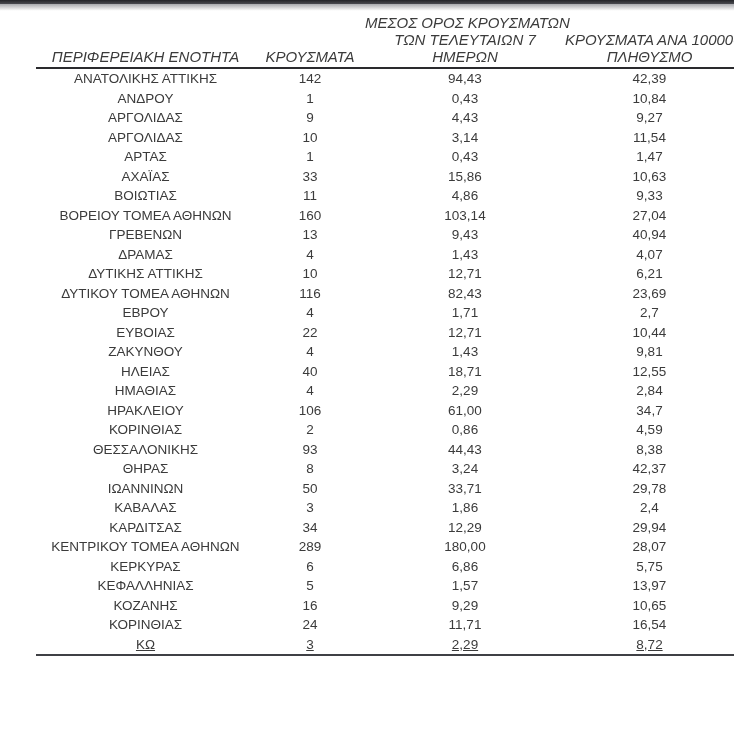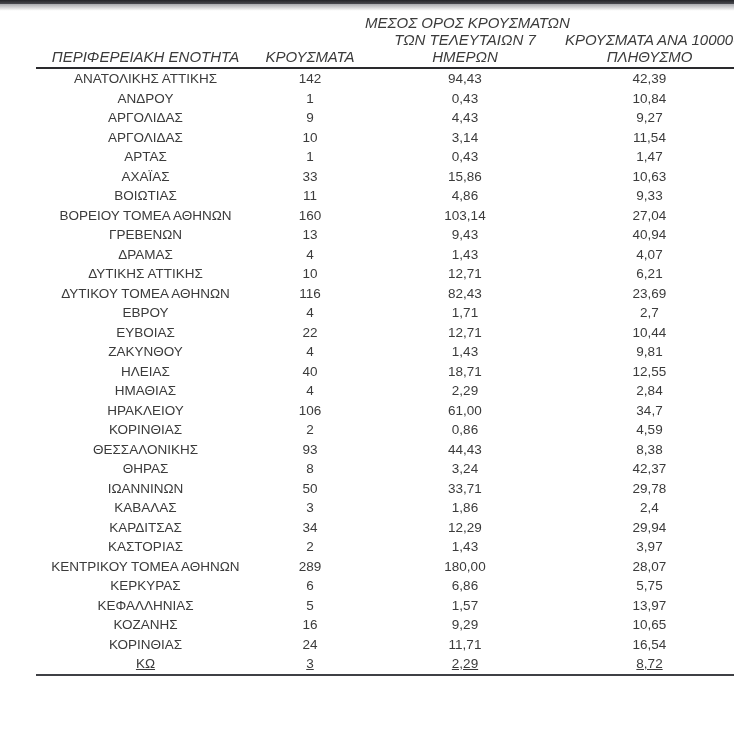--- a/index.html
+++ b/index.html
@@ -230,26 +230,20 @@
         <td>1,86</td>
         <td>2,4</td>
       </tr>
       <tr>
         <td>ΚΑΡΔΙΤΣΑΣ</td>
         <td>34</td>
         <td>12,29</td>
         <td>29,94</td>
       </tr>
       <tr>
-        <td>ΚΑΣΤΟΡΙΑΣ</td>
-        <td>2</td>
-        <td>1,43</td>
-        <td>3,97</td>
-      </tr>
-      <tr>
         <td>ΚΕΝΤΡΙΚΟΥ ΤΟΜΕΑ ΑΘΗΝΩΝ</td>
         <td>289</td>
         <td>180,00</td>
         <td>28,07</td>
       </tr>
       <tr>
         <td>ΚΕΡΚΥΡΑΣ</td>
         <td>6</td>
         <td>6,86</td>
         <td>5,75</td>

